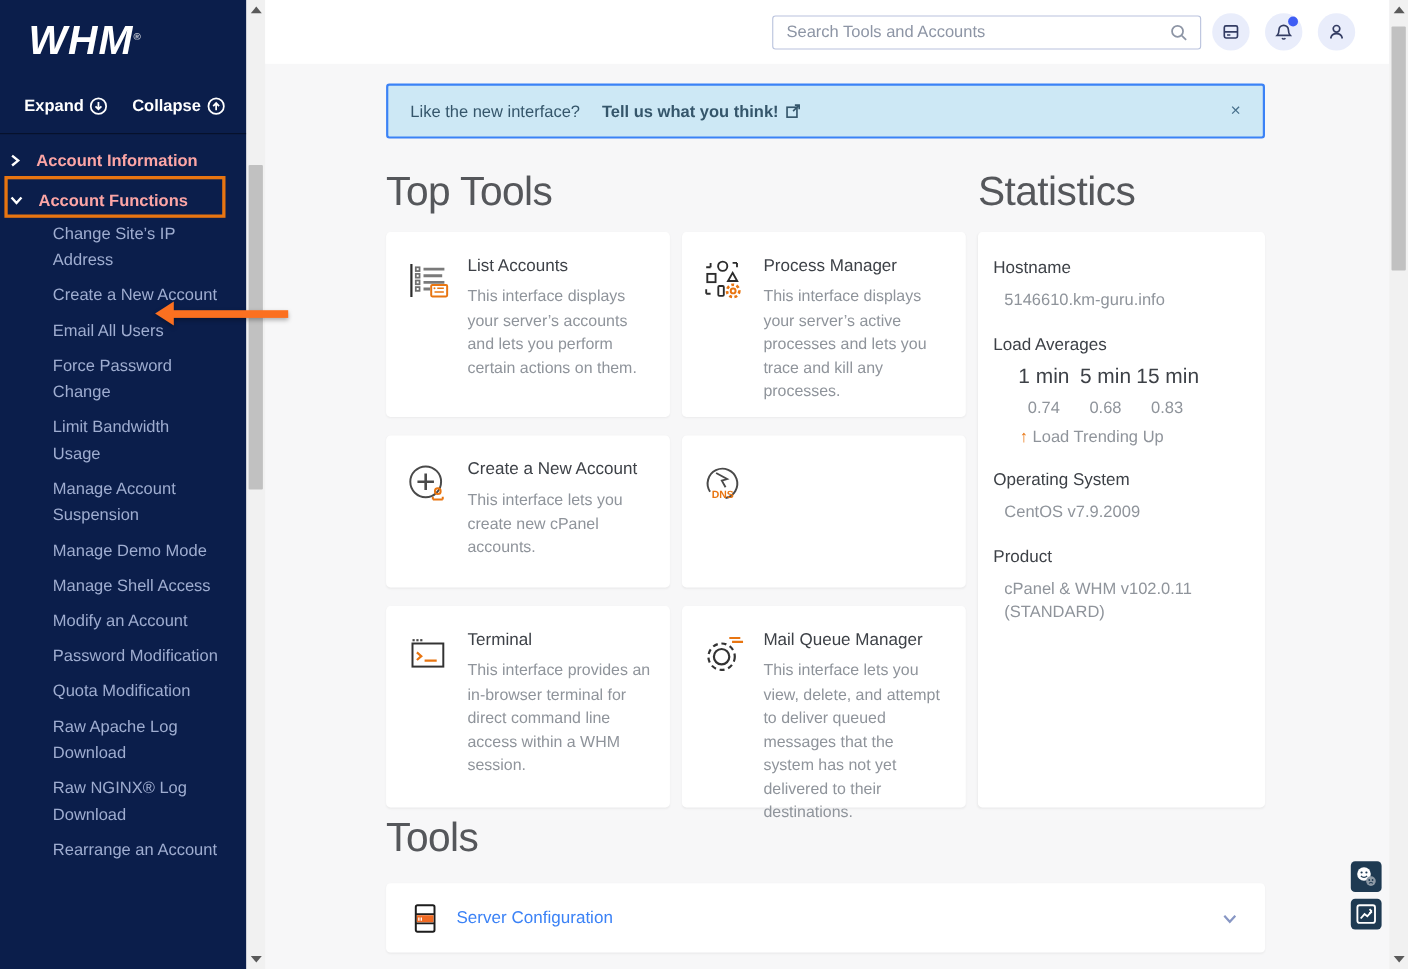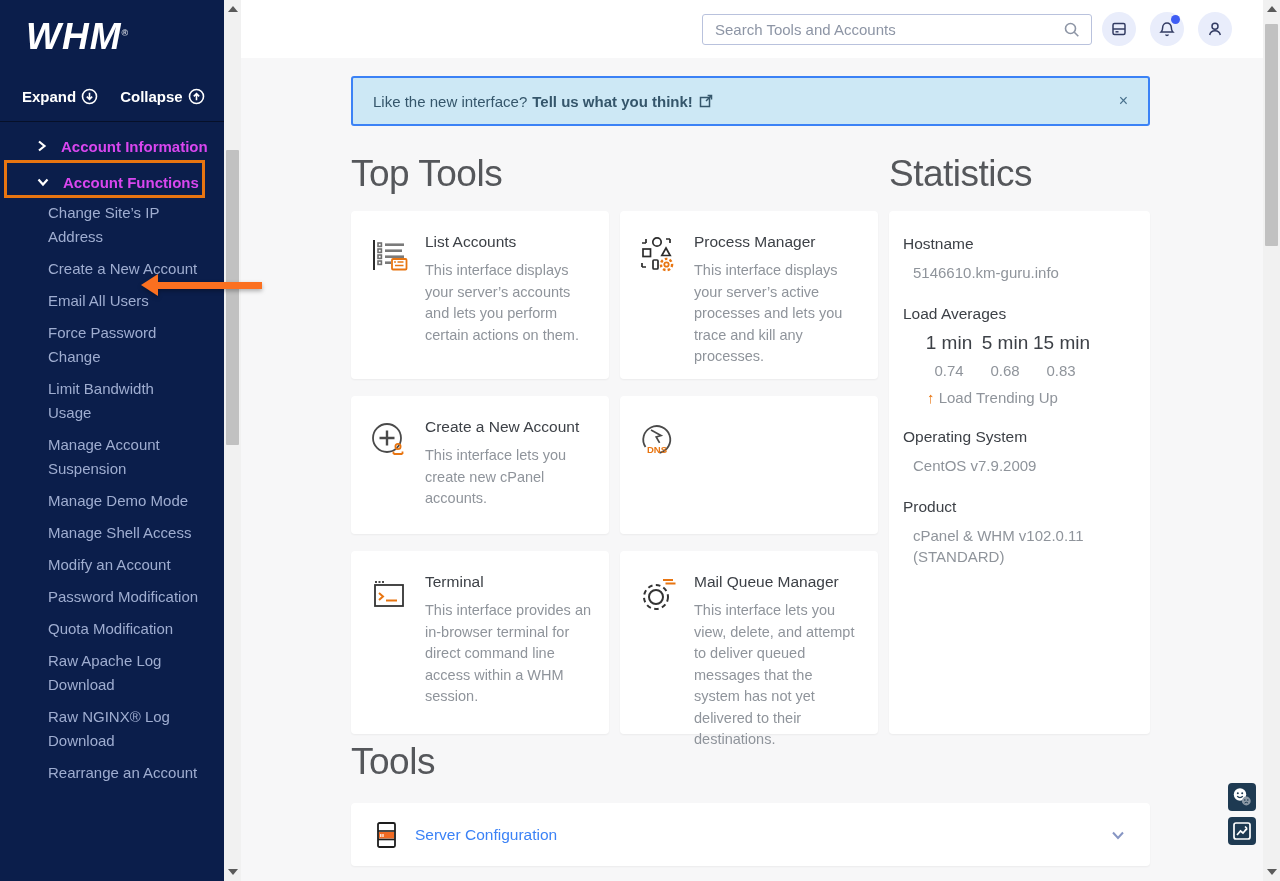--- a/index.html
+++ b/index.html
@@ -13,22 +13,22 @@
   .sidebar {
     position:absolute; left:0; top:0; width:224px; height:881px;
     background:#0b1e4b; color:#fff; z-index:5;
   }
   .logo { position:absolute; left:26px; top:16px; font-size:37px; font-weight:800;
     font-style:italic; letter-spacing:1px; color:#fff; }
   .logo sup { font-size:9px; font-style:normal; opacity:.8; }
   .expand-row { position:absolute; left:22px; top:88px; display:flex; gap:22px; align-items:center; }
   .expand-btn { display:flex; align-items:center; gap:5px; font-size:15px; font-weight:700; color:#fff; cursor:pointer; }
   .side-divider { position:absolute; left:0; top:121px; width:224px; height:1px; background:rgba(0,0,0,.45); }
-  .side-section { position:absolute; left:0; display:flex; align-items:center; gap:13px; padding-left:36px;
-    font-size:15px; font-weight:700; color:#d946ef; height:24px; }
+  .side-section { position:absolute; left:0; display:flex; align-items:center; gap:13px; padding-left:8px;
+    font-size:15px; font-weight:700; color:#fca5a5; height:24px; }
   .acct-info { top:134px; }
   .acct-func { top:170px; }
   .func-highlight { position:absolute; left:4px; top:160px; width:201px; height:38px;
     border:3px solid #e87511; z-index:6; pointer-events:none; }
   .side-items { position:absolute; left:48px; top:201px; width:152px; }
   .side-item { font-size:15px; line-height:24px; color:#9fadd0; margin-bottom:8px; cursor:pointer; }
   
   .sb-track { position:absolute; top:0; width:17px; height:881px; background:#f1f1f1; z-index:7; }
   .sb-side { left:224px; }
   .sb-main { left:1263px; }
@@ -47,21 +47,21 @@
   .round-btn { position:absolute; top:12px; width:34px; height:34px; border-radius:50%;
     background:#e9edfb; display:flex; align-items:center; justify-content:center; cursor:pointer; }
   .btn-server { left:861px; } .btn-bell { left:909px; } .btn-user { left:957px; }
   .bell-badge { position:absolute; top:3px; right:4px; width:9px; height:9px;
     background:#3f5df4; border-radius:50%; }
   
   .content { position:absolute; left:241px; top:58px; width:1022px; height:823px; background:#f7f7f8; }
   .banner { position:absolute; left:110px; top:18px; width:799px; height:50px;
     background:#cde8f5; border:2px solid #3b82f6; border-radius:3px;
     display:flex; align-items:center; padding:0 20px; font-size:15px; color:#35566b; }
-  .banner b { margin-left:5px; }
+  .banner b { margin-left:20px; }
   .banner .ext-icon { margin-left:6px; display:flex; }
   .banner-close { margin-left:auto; font-size:16px; color:#48708c; cursor:pointer; line-height:1; }
   .h-big { position:absolute; font-size:37px; font-weight:300; color:#55575b; letter-spacing:-.5px; }
   .h-toptools { left:110px; top:95px; }
   .h-stats { left:648px; top:95px; }
   .h-tools { left:110px; top:683px; }
   .card { position:absolute; width:258px; background:#fff; border-radius:4px;
     box-shadow:0 1px 2px rgba(0,0,0,.05); padding:22px 16px 16px 16px; display:flex; gap:14px; cursor:pointer; }
   .c1 { left:110px; top:153px; height:168px; }
   .c2 { left:379px; top:153px; height:168px; }

